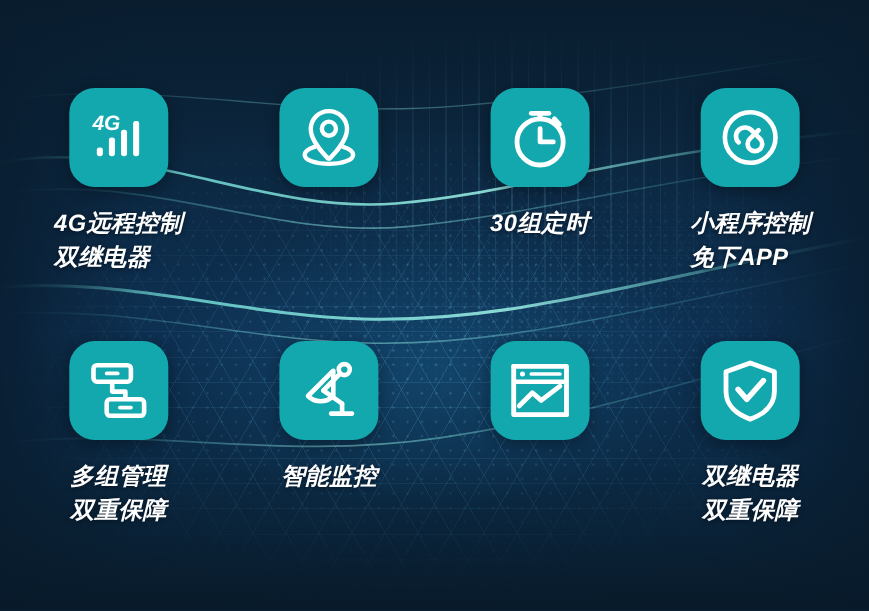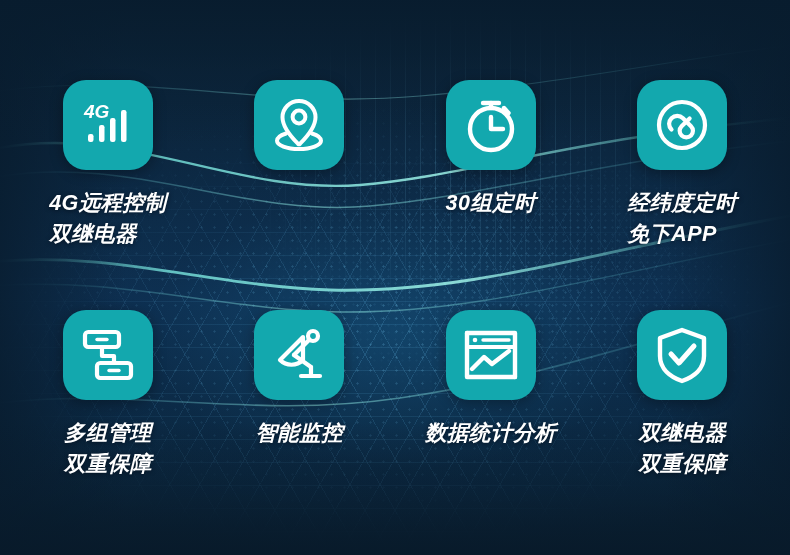--- a/index.html
+++ b/index.html
@@ -189,21 +189,21 @@
     </div>
 
     <div class="cell">
       <div class="tile">
         <svg width="58" height="58" viewBox="0 0 58 58">
           <circle cx="29" cy="29" r="23" fill="none" stroke="#fff" stroke-width="4.2"></circle>
           <path d="M18.5 33.5c-3.2-3.2-3.2-8.2 0-11.3 3.2-3.1 8.3-3.1 11.5 0l8 8c2.6 2.6 2.6 6.7 0 9.3-2.6 2.5-6.8 2.5-9.4 0-2.6-2.6-2.6-6.7 0-9.3l8-7.8" fill="none" stroke="#fff" stroke-width="4.2" stroke-linecap="round" stroke-linejoin="round"></path>
         </svg>
       </div>
       <div class="caption">
-        <span>经纬度定时</span>
+        <span>小程序控制</span>
         <span class="l2">免下APP</span>
       </div>
     </div>
 
     <div class="cell">
       <div class="tile">
         <svg width="56" height="56" viewBox="0 0 56 56">
           <rect x="5" y="5" width="34" height="15" rx="3.2" fill="none" stroke="#fff" stroke-width="4.2"></rect>
           <rect x="17" y="36" width="34" height="15" rx="3.2" fill="none" stroke="#fff" stroke-width="4.2"></rect>
           <path d="M17 12.5h10" stroke="#fff" stroke-width="3.4" stroke-linecap="round"></path>
@@ -238,21 +238,20 @@
         <svg width="56" height="52" viewBox="0 0 56 52">
           <path d="M4 4h48v44" fill="none" stroke="#fff" stroke-width="4.4" stroke-linecap="round" stroke-linejoin="round"></path>
           <path d="M4 4v44h48" fill="none" stroke="#fff" stroke-width="4.4" stroke-linecap="round" stroke-linejoin="round"></path>
           <path d="M4 18h48" fill="none" stroke="#fff" stroke-width="4"></path>
           <circle cx="12" cy="11" r="2.3" fill="#fff"></circle>
           <path d="M20 11h26" stroke="#fff" stroke-width="3.4" stroke-linecap="round"></path>
           <path d="M9 40 L21 28 L29 35 L46 22" fill="none" stroke="#fff" stroke-width="4.4" stroke-linecap="round" stroke-linejoin="round"></path>
         </svg>
       </div>
       <div class="caption">
-        <span class="l2">数据统计分析</span>
       </div>
     </div>
 
     <div class="cell">
       <div class="tile">
         <svg width="54" height="58" viewBox="0 0 54 58">
           <path d="M27 4 L49 12 v18c0 13-10.5 21-22 25C15.5 51 5 43 5 30V12z" fill="none" stroke="#fff" stroke-width="4.4" stroke-linejoin="round"></path>
           <path d="M16 28 L24 37 L39 20" fill="none" stroke="#fff" stroke-width="5" stroke-linecap="round" stroke-linejoin="round"></path>
         </svg>
       </div>

